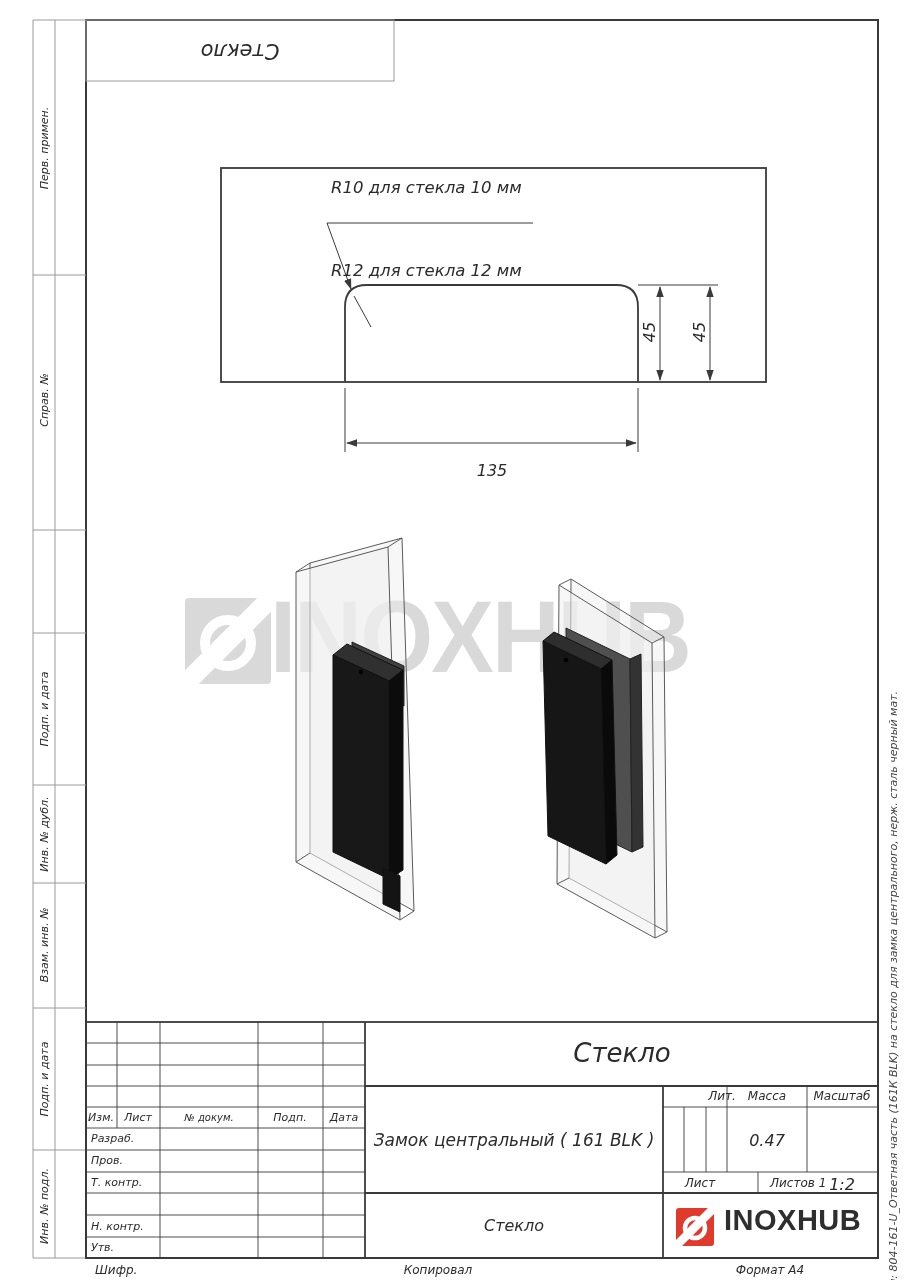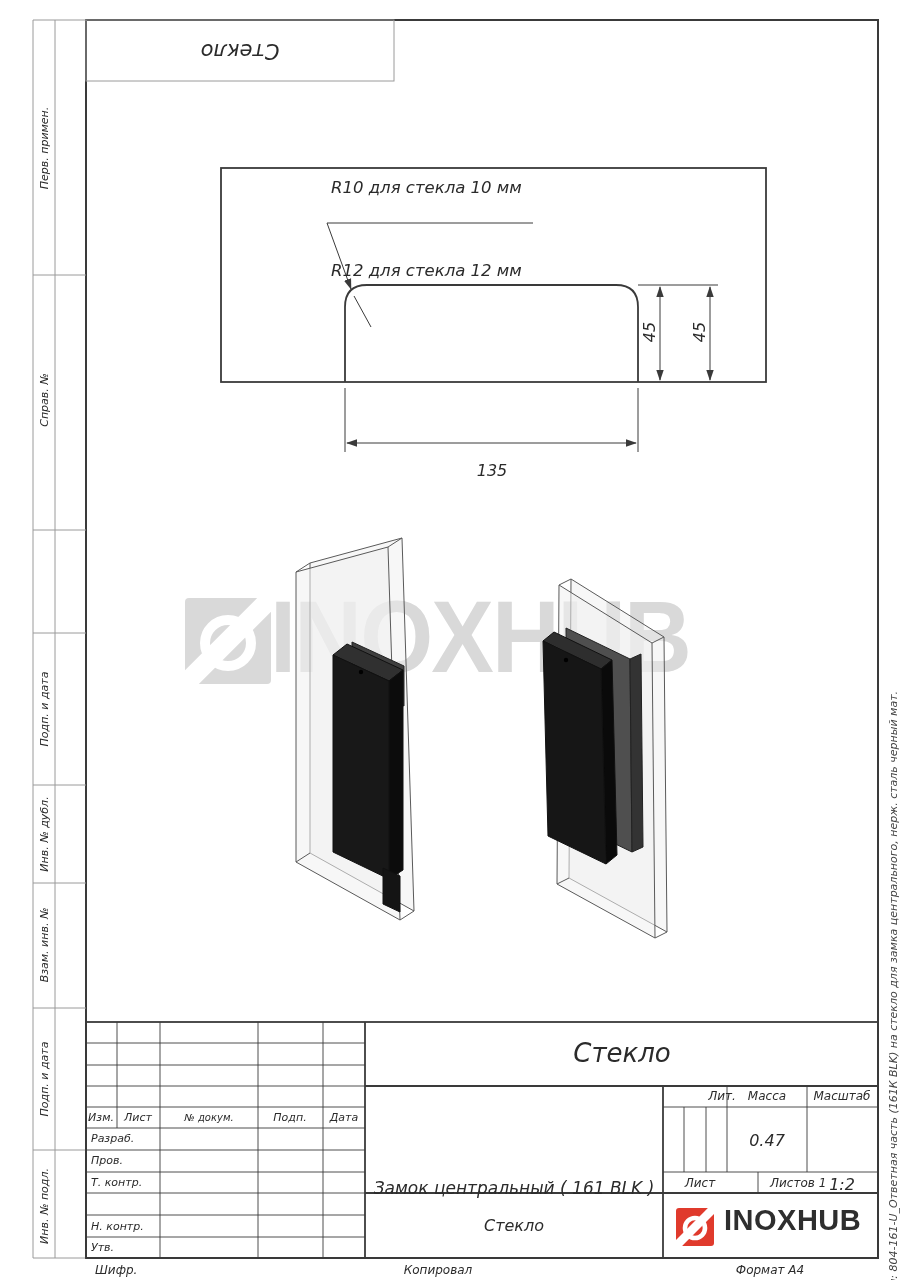--- a/index.html
+++ b/index.html
@@ -193,21 +193,21 @@
   <div class="t c txtlayer" style="left:290px;top:1117px;font-size:11px;">Подп.</div>
   <div class="t c txtlayer" style="left:344px;top:1117px;font-size:11px;">Дата</div>
 
   <div class="t txtlayer" style="left:91px;top:1132px;font-size:11px;">Разраб.</div>
   <div class="t txtlayer" style="left:91px;top:1154px;font-size:11px;">Пров.</div>
   <div class="t txtlayer" style="left:91px;top:1176px;font-size:11px;">Т. контр.</div>
   <div class="t txtlayer" style="left:91px;top:1220px;font-size:11px;">Н. контр.</div>
   <div class="t txtlayer" style="left:91px;top:1241px;font-size:11px;">Утв.</div>
 
   <div class="t c txtlayer" style="left:622px;top:1053px;font-size:26px;">Стекло</div>
-  <div class="t c txtlayer" style="left:514px;top:1188px;font-size:17px;">Замок центральный ( 161 BLK )</div>
+  <div class="t c txtlayer" style="left:514px;top:1140px;font-size:17px;">Замок центральный ( 161 BLK )</div>
 
   <div class="t c txtlayer" style="left:695px;top:1096px;font-size:12px;margin-left:27px;">Лит.</div>
   <div class="t c txtlayer" style="left:767px;top:1096px;font-size:12px;">Масса</div>
   <div class="t c txtlayer" style="left:842px;top:1096px;font-size:12px;text-align:center;">Масштаб</div>
   <div class="t c txtlayer" style="left:767px;top:1140px;font-size:16px;text-align:right;">0.47</div>
   <div class="t c txtlayer" style="left:842px;top:1184px;font-size:16px;">1:2</div>
 
   <div class="t c txtlayer" style="left:700px;top:1183px;font-size:12px;">Лист</div>
   <div class="t txtlayer" style="left:770px;top:1176px;font-size:12px;">Листов 1</div>
 

